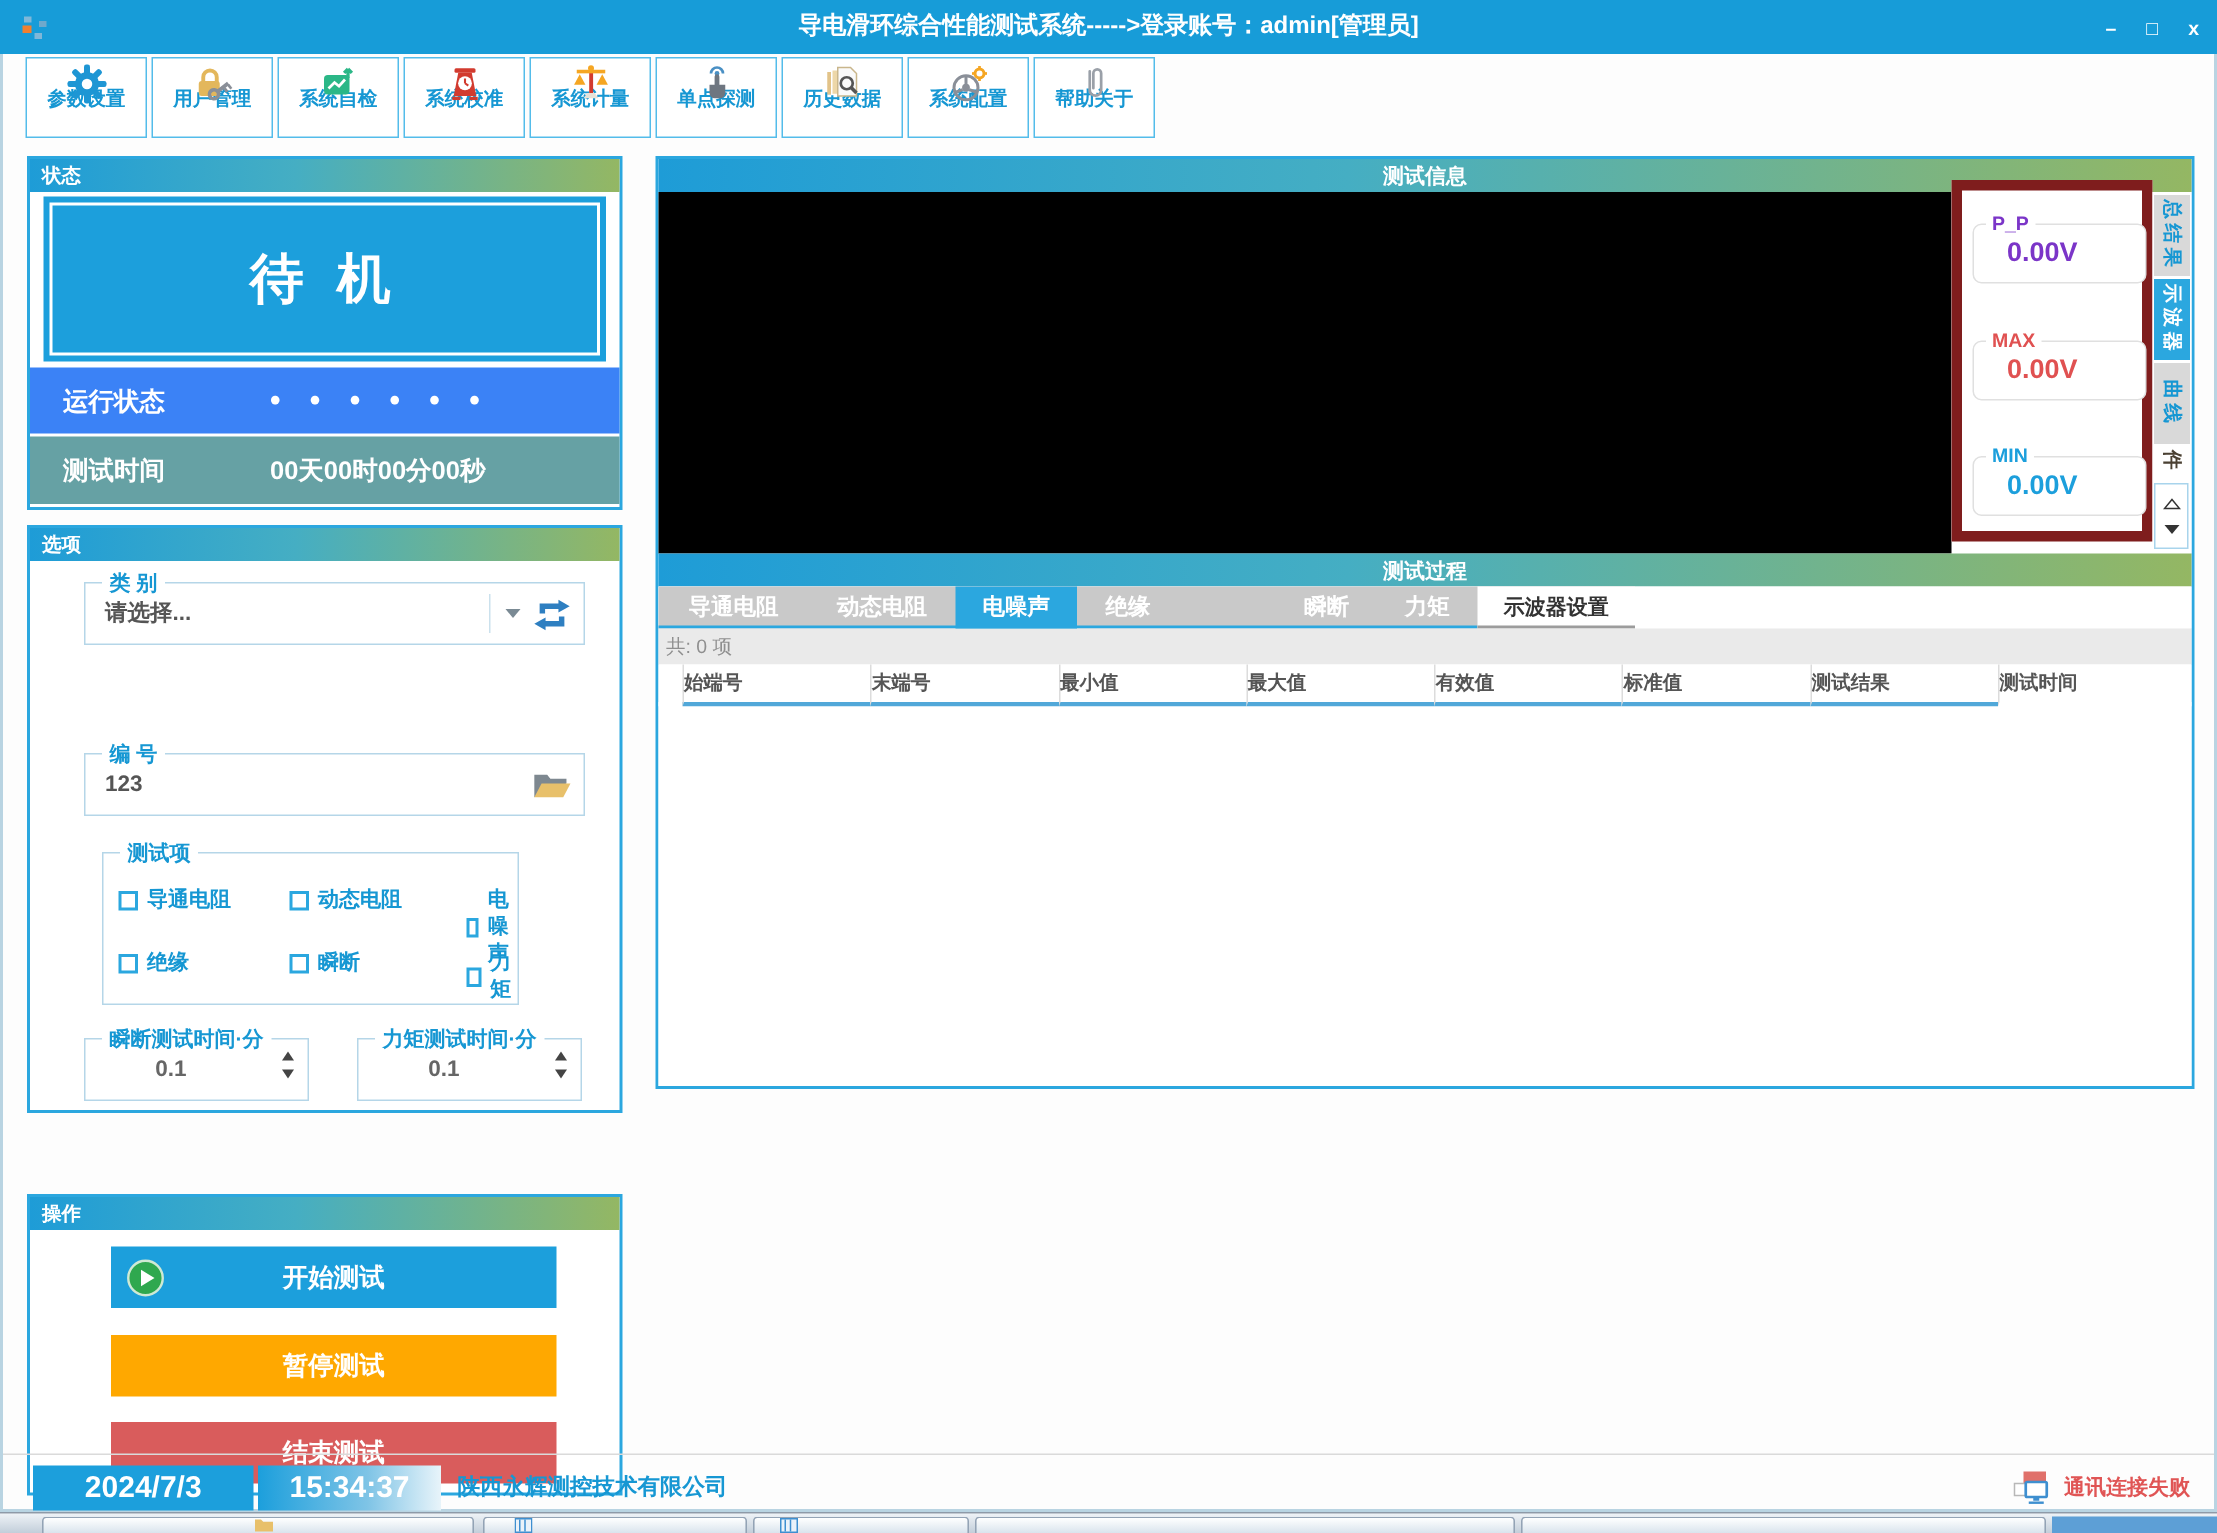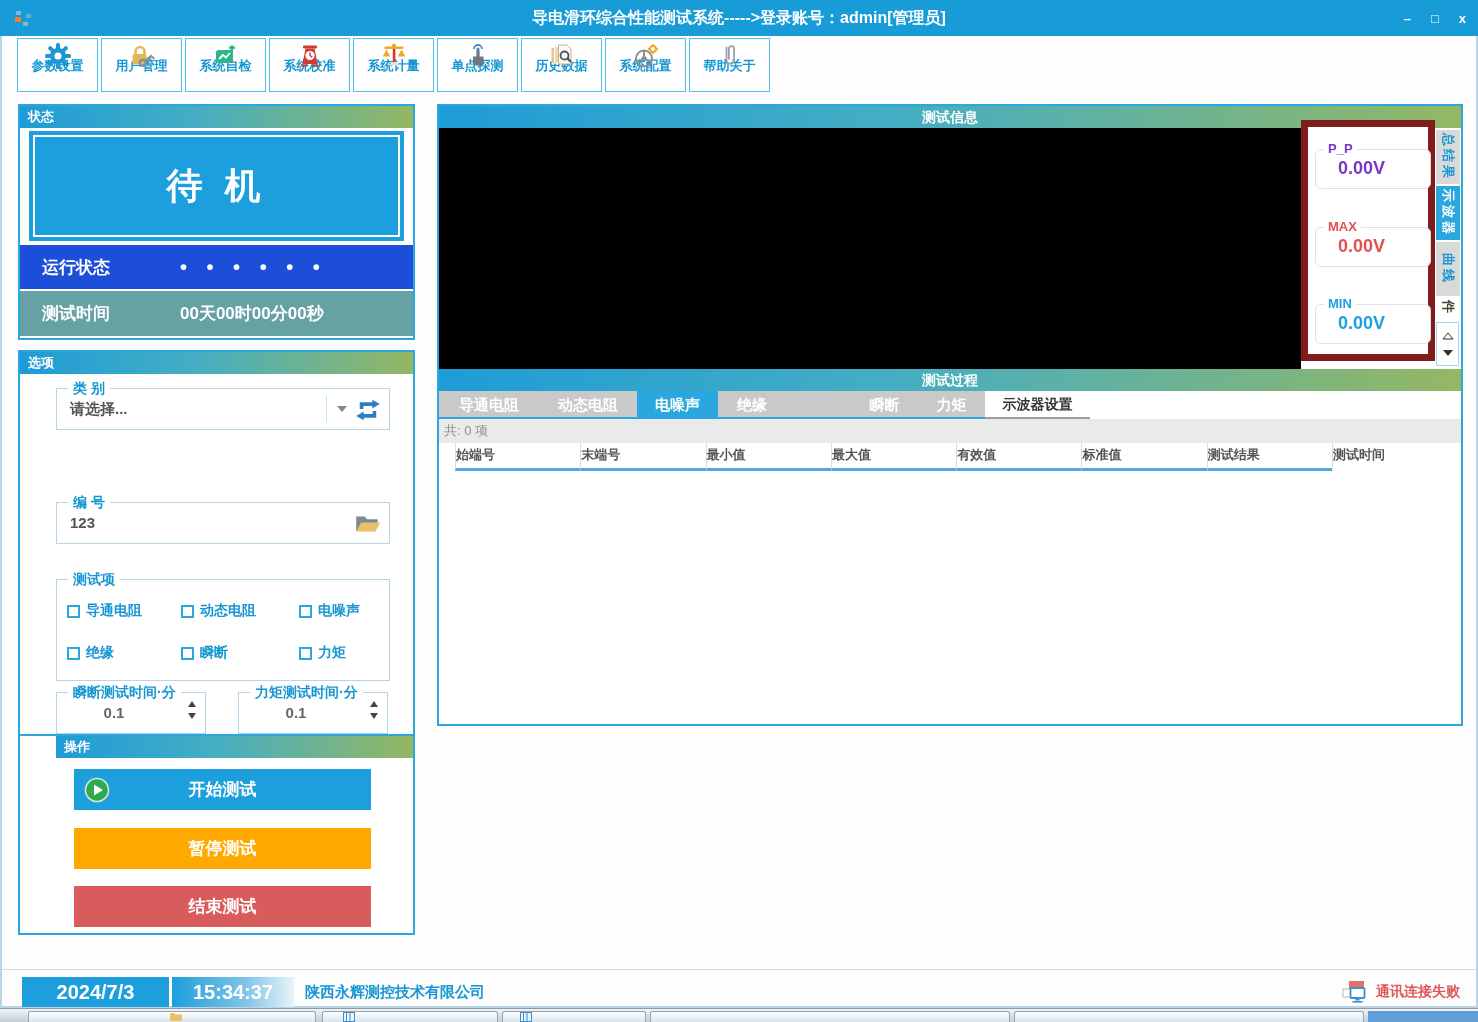--- a/index.html
+++ b/index.html
@@ -34,52 +34,52 @@
   .grad-header { background:linear-gradient(90deg,#1E9CD7 0%,#45AEC3 45%,#94B763 100%);
     color:#fff; font-size:14px; font-weight:bold; line-height:22px; text-align:center; }
   
   #status-panel { top:104px; height:236px; }
   .standby-box { position:absolute; left:9px; right:9px; top:3px; height:110px; background:#1C9FDC; }
   .standby-inner { position:absolute; inset:4px; border:2px solid #fff; display:flex;
     align-items:center; justify-content:center; color:#fff; font-size:36px; font-weight:bold; letter-spacing:6px; }
   .status-row { position:absolute; left:0; right:0; display:flex; align-items:center;
     color:#fff; font-weight:bold; font-size:17px; }
   .status-row .lab { padding-left:22px; width:160px; }
-  .row-run { top:117px; height:44px; background:#1d4ed8; }
+  .row-run { top:117px; height:44px; background:#3b82f6; }
   .row-run .dots { font-size:20px; letter-spacing:7px; }
   .row-time { top:163px; height:45px; background:#66A1A4; }
   
   #options-panel { top:350px; height:392px; }
   .fld { position:absolute; border:1px solid #B5D6E8; border-radius:0; background:#fff; }
   .fld-label { position:absolute; top:-9px; left:11px; background:#fff; padding:0 5px;
     color:#1697D3; font-size:14px; font-weight:bold; line-height:16px; white-space:nowrap; }
   .fld-cat  { left:36px; top:14px;  width:334px; height:42px; }
   .fld-name { left:36px; top:71px;  width:334px; height:42px; }
   .fld-num  { left:36px; top:128px; width:334px; height:42px; }
   .combo-value { position:absolute; left:13px; top:0; line-height:40px; color:#555;
     font-weight:bold; font-size:15px; }
   .combo-sep { position:absolute; right:62px; top:7px; bottom:7px; border-left:1px solid #CBE1ED; }
   .tri-down-s { width:0; height:0; border-left:5px solid transparent; border-right:5px solid transparent;
     border-top:6px solid #7A8A94; position:absolute; right:42px; top:17px; }
   .fld-icon { position:absolute; right:6px; top:6px; cursor:pointer; }
-  .fld-test { left:36px; top:194px; width:334px; height:102px;margin-top:11px; }
+  .fld-test { left:48px; top:194px; width:278px; height:102px; }
   .cb-item { position:absolute; display:flex; align-items:center; gap:6px;
     color:#1697D3; font-weight:bold; font-size:14px; cursor:pointer; }
   .cb-box { width:13px; height:13px; border:2px solid #2BA7DF; background:#fff; }
   .fld-spin1 { left:36px;  top:318px; width:150px; height:42px; }
   .fld-spin2 { left:218px; top:318px; width:150px; height:42px; }
   .spin-value { position:absolute; left:0; right:34px; text-align:center; line-height:40px;
     color:#666; font-weight:bold; font-size:15px; }
   .spin-btns { position:absolute; right:9px; top:8px; display:flex; flex-direction:column; gap:6px; }
   .tri-up-xs { width:0;height:0;border-left:4px solid transparent;border-right:4px solid transparent;
     border-bottom:6px solid #444; cursor:pointer; }
   .tri-down-xs { width:0;height:0;border-left:4px solid transparent;border-right:4px solid transparent;
     border-top:6px solid #444; cursor:pointer; }
   
-  #operation-panel { top:734px; height:201px;padding-left:36px; }
+  #operation-panel { top:796px; height:201px; }
   .op-btn { position:absolute; left:54px; width:297px; height:41px; color:#fff; font-weight:bold;
     font-size:17px; display:flex; align-items:center; justify-content:center; cursor:pointer; }
   .op-start { top:11px; background:#1C9FDC; }
   .op-pause { top:70px; background:#FFA800; }
   .op-stop  { top:128px; background:#D95C5C; }
   .op-start svg { position:absolute; left:10px; top:8px; }
   
   #right-panel { position:absolute; left:437px; top:104px; width:1026px; height:622px;
     border:2px solid #2BA7DF; background:#fff; }
   .rp-header { position:absolute; left:0; right:0; top:0; height:22px; }

